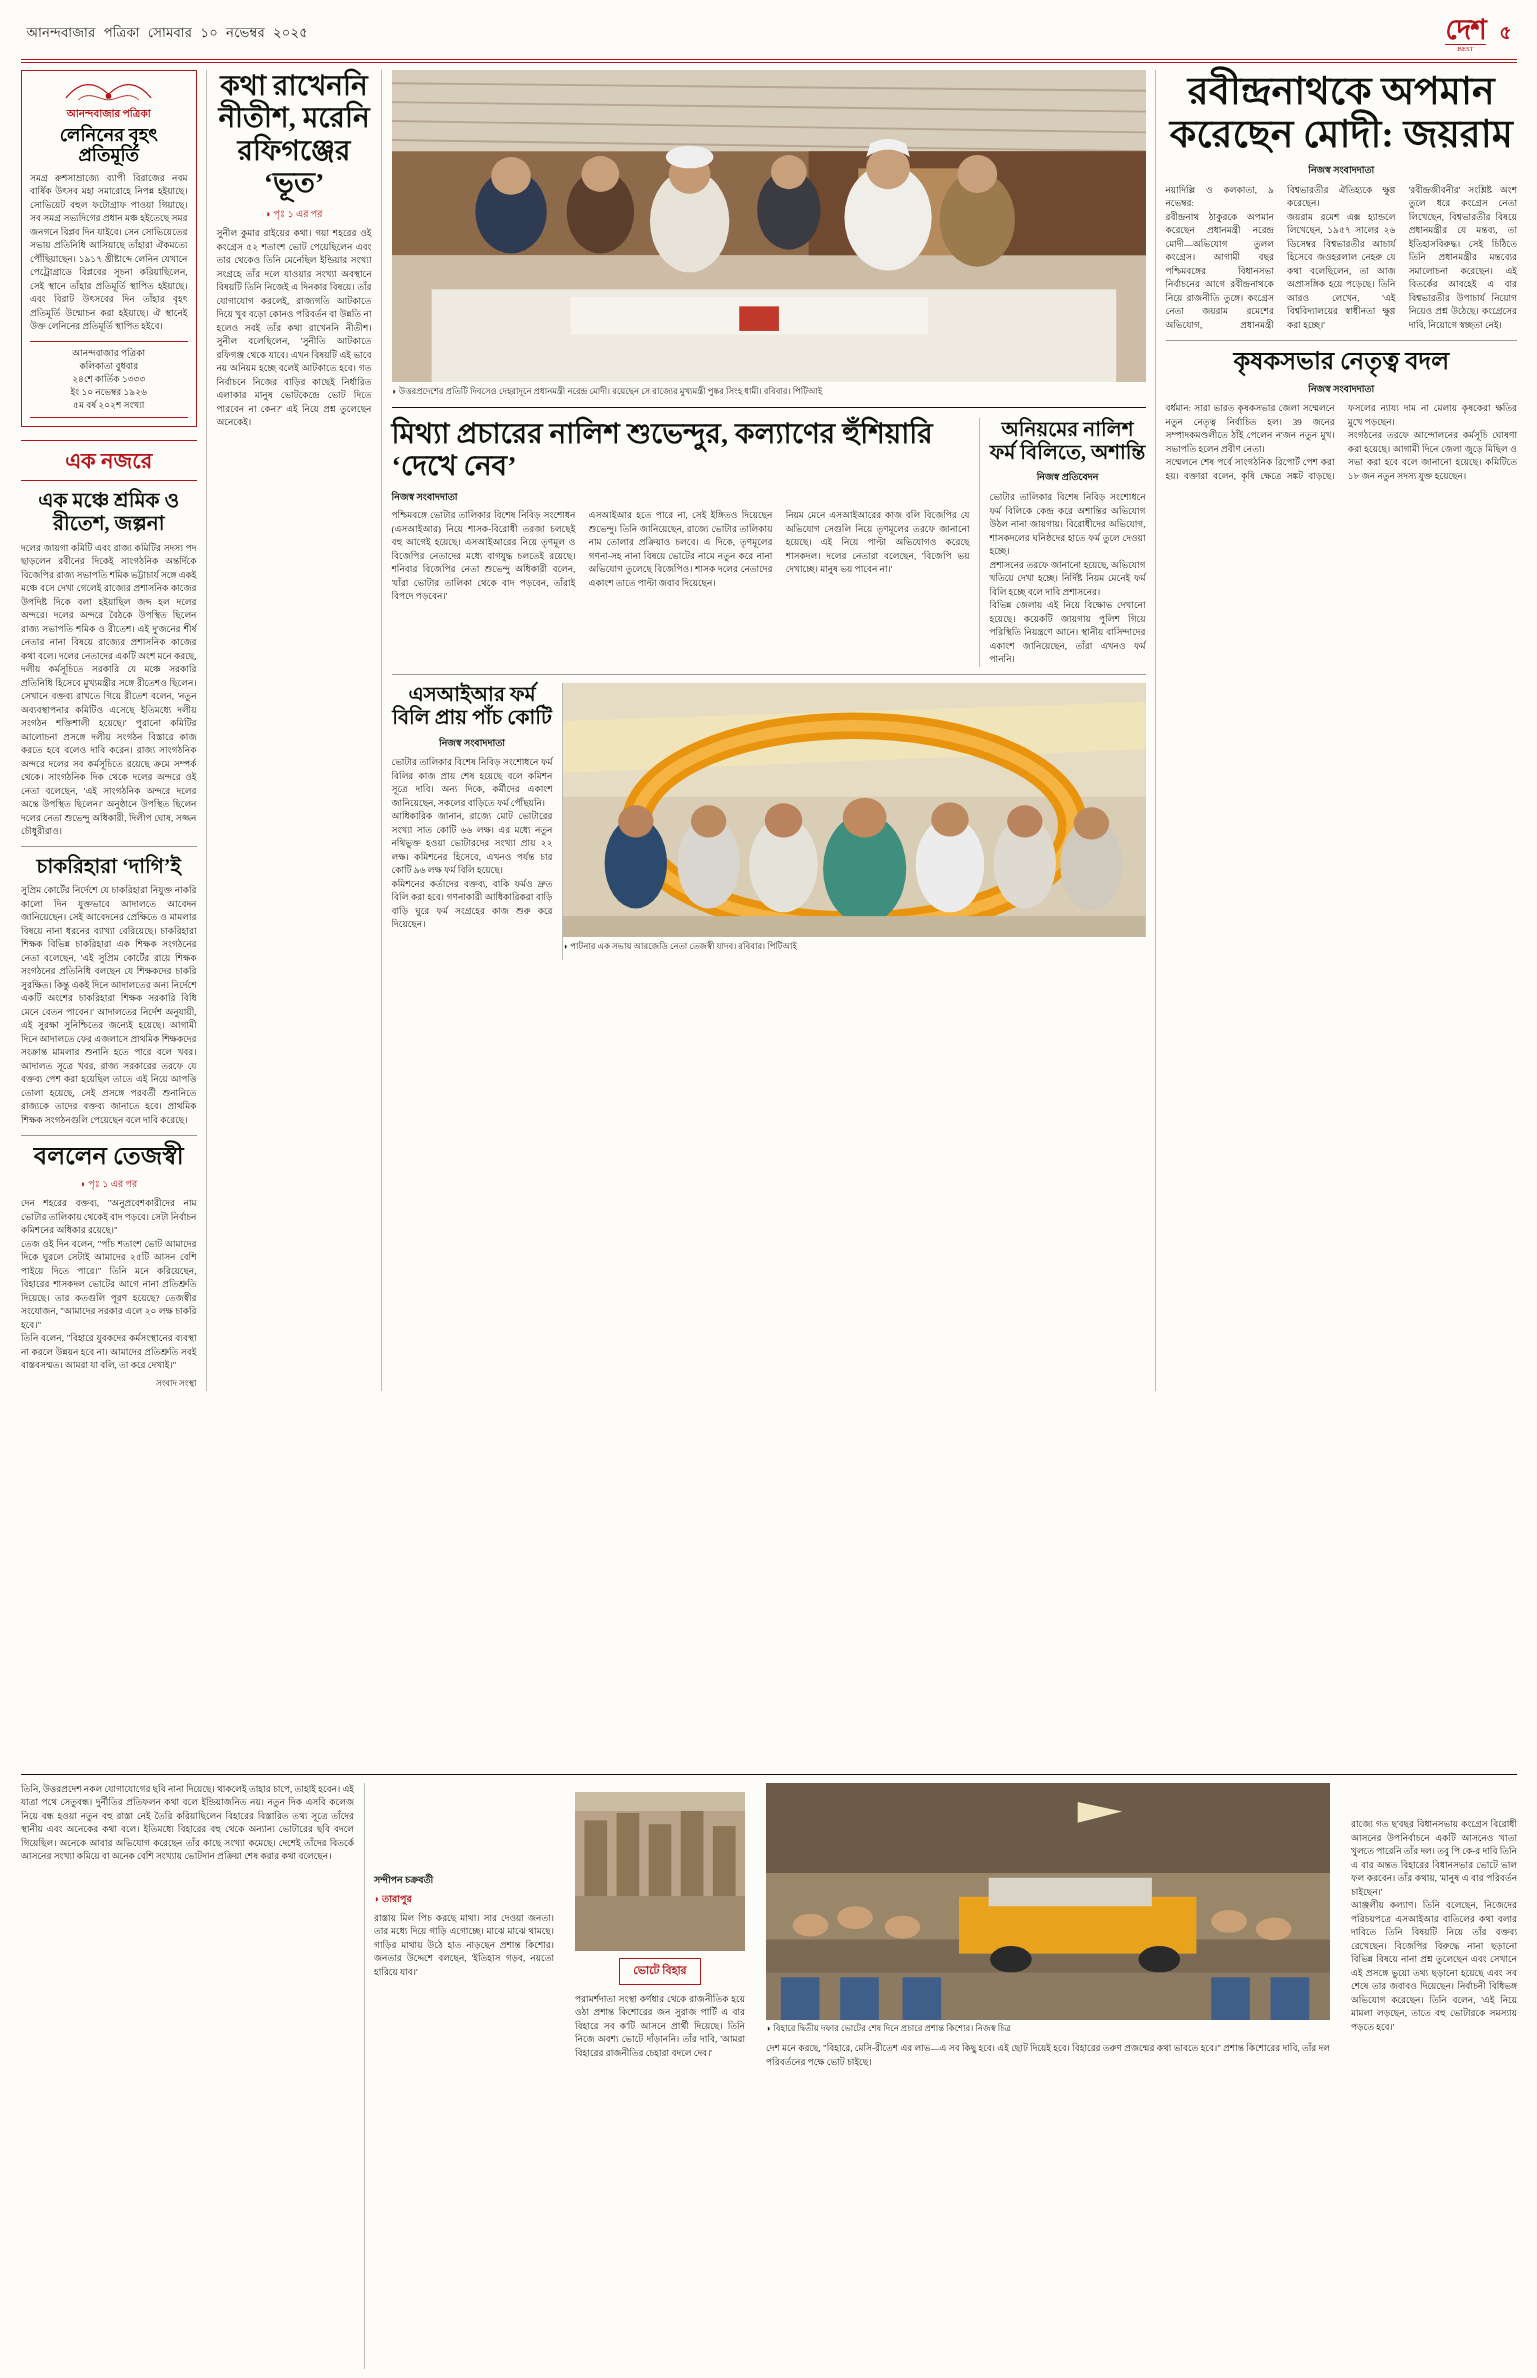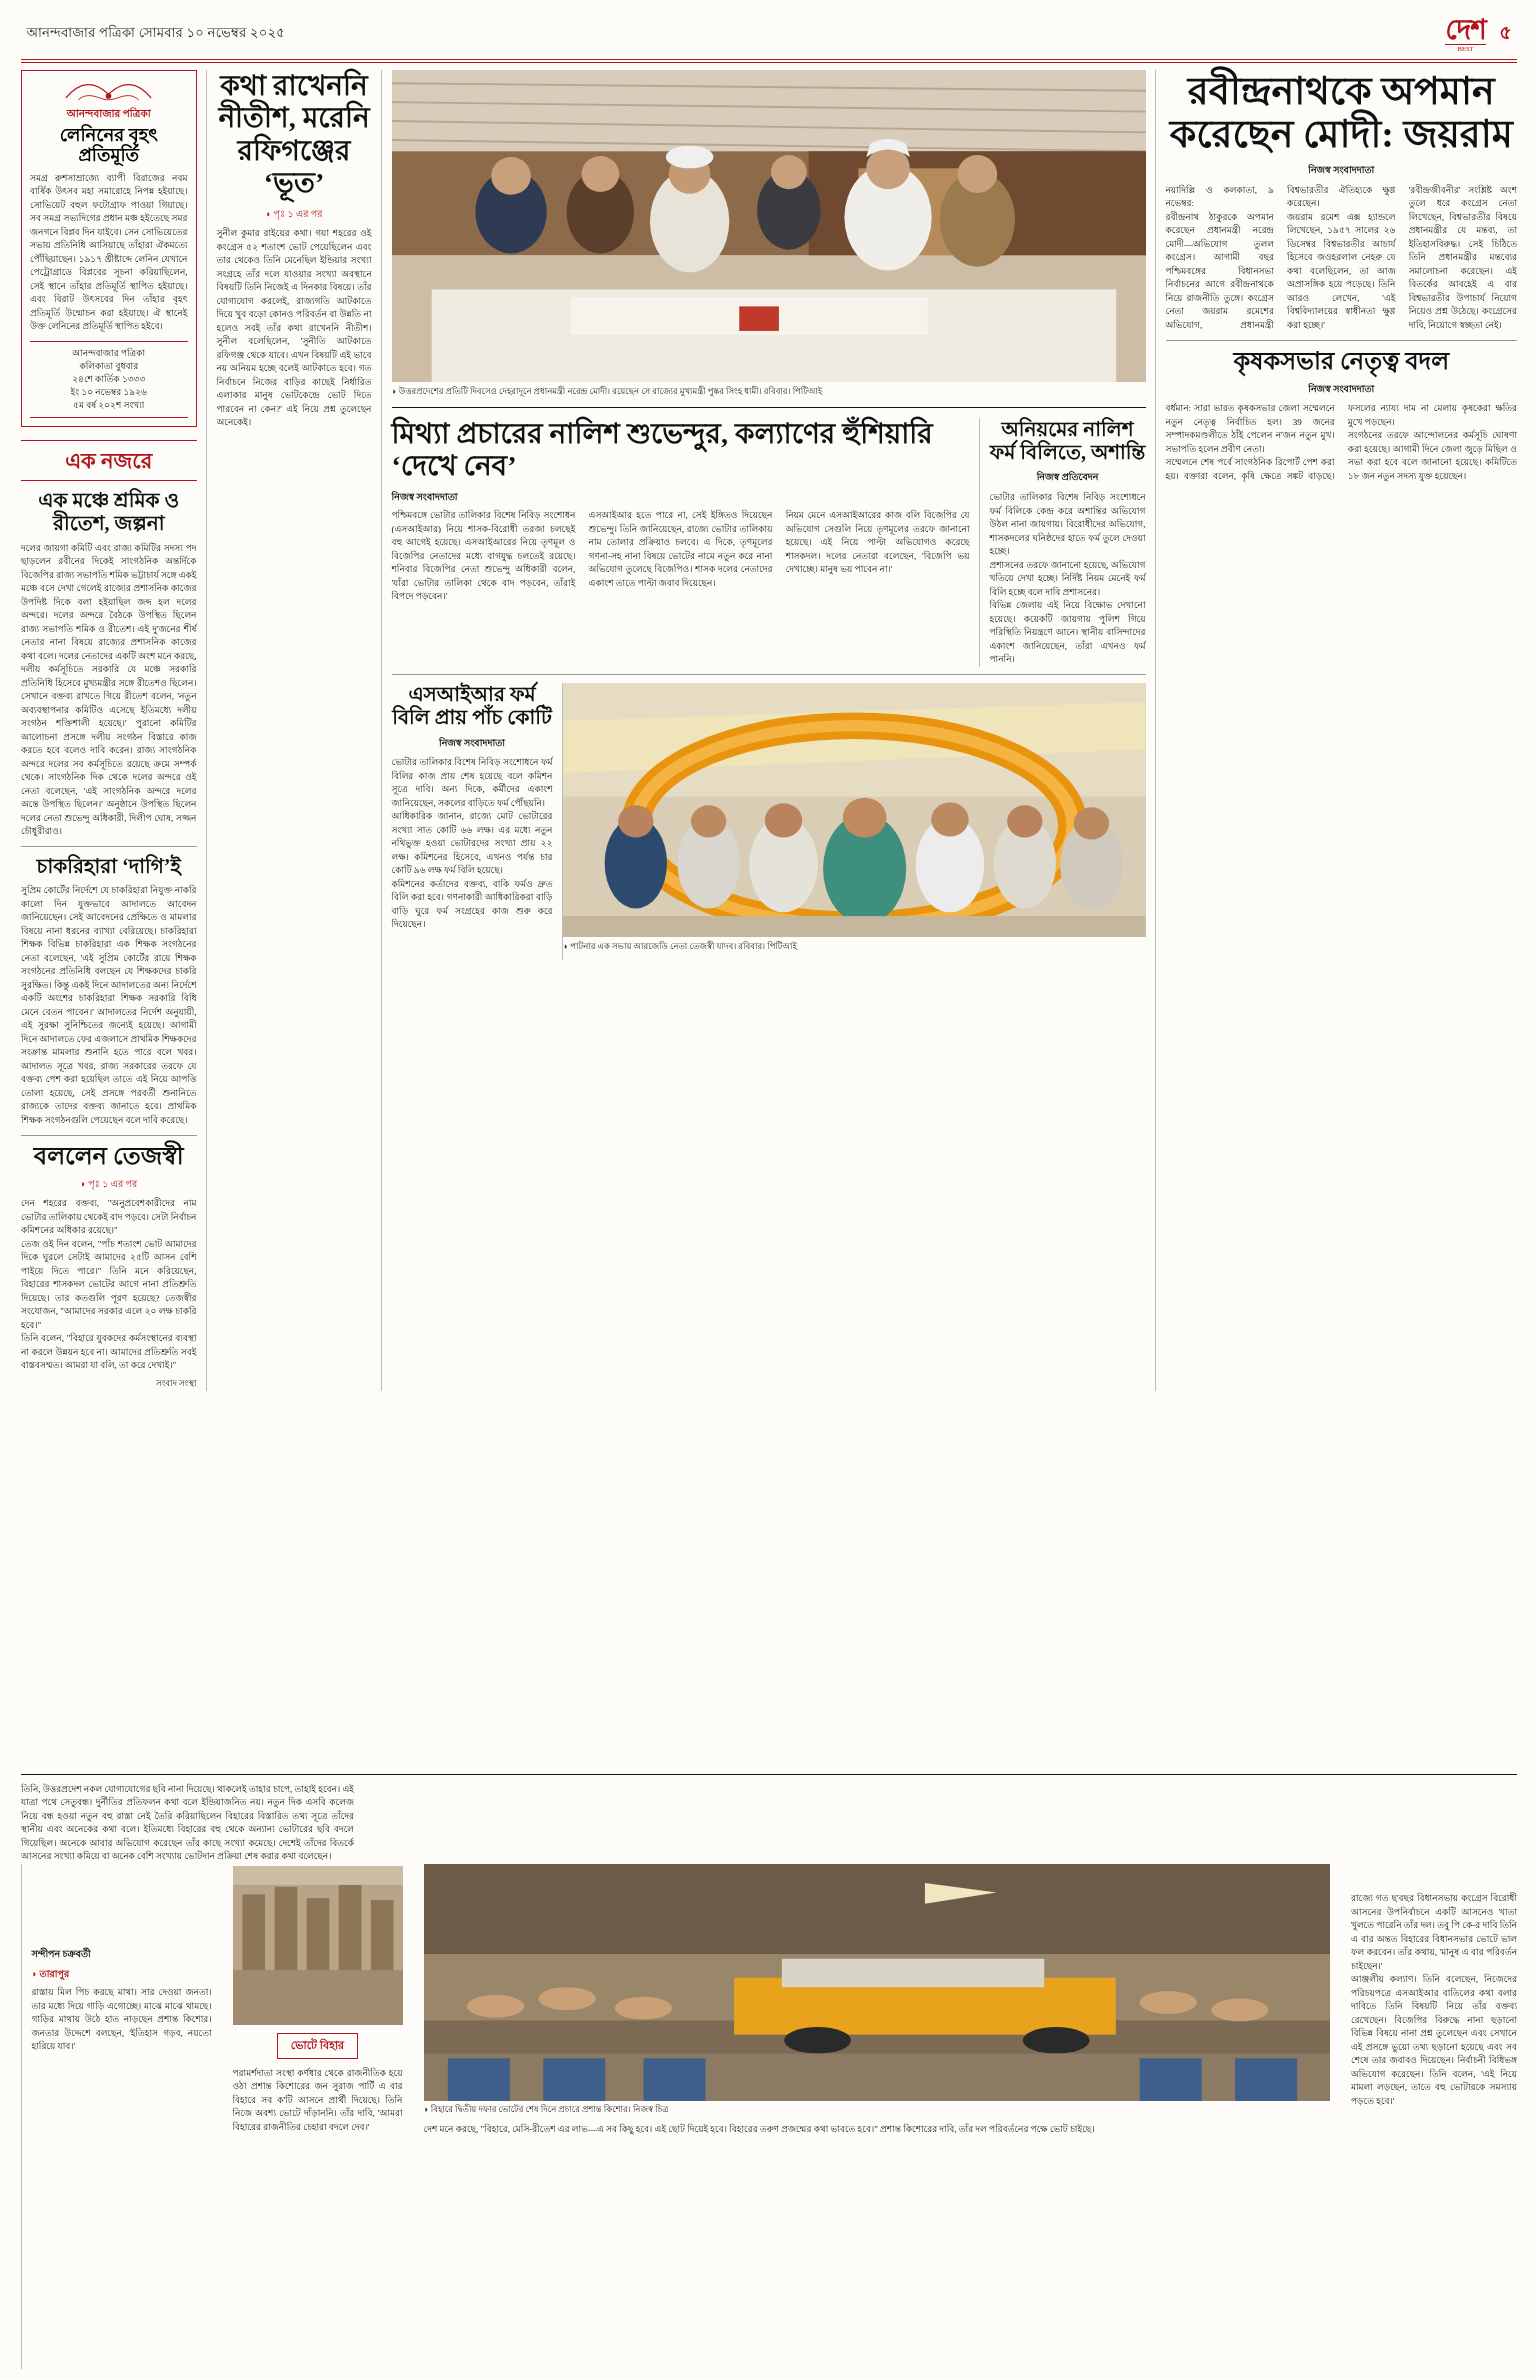--- a/index.html
+++ b/index.html
@@ -4,21 +4,21 @@
 <style>
   html,body{margin:0;padding:0;background:#b9b9b9;}
   body{font-family:"Liberation Serif", serif;}
   .page{
     width:1538px;height:2378px;background:#fdfcf8;margin:0 auto;position:relative;
     box-sizing:border-box;padding:0;overflow:hidden;
   }
   
   .masthead{height:55px;display:flex;align-items:center;justify-content:space-between;
     padding:13.2px 26.5px 0 26.5px;box-sizing:border-box;}
-  .mh-left{font-size:13.2px;color:#222;letter-spacing:0.2px;}
+  .mh-left{font-size:13.2px;color:#222;letter-spacing:0.2px;font-family:Liberation Mono, monospace;}
   .mh-right{display:flex;align-items:center;gap:13.2px;}
   .desh-logo{font-size:28px;font-weight:bold;color:#b2161c;letter-spacing:-0.9px;line-height:1;}
   .desh-wrap{display:flex;flex-direction:column;align-items:center;}
   .desh-sub{font-size:6.6px;color:#b2161c;border-top:0.9px solid #b2161c;width:100%;text-align:center;}
   .pageno{font-size:19px;color:#b2161c;font-weight:bold;}
   .rule-top{border-top:1.9px solid #b2161c;margin:3.8px 21px 0 21px;}
   .rule-top2{border-top:0.9px solid #b2161c;margin:1.9px 21px 0 21px;}
 
   
   .content{display:flex;padding:7.6px 21px 9.5px 21px;box-sizing:border-box;gap:0;}
@@ -260,21 +260,21 @@
       <div class="byline">নিজস্ব সংবাদদাতা</div>
       <div class="twocol">
         <div class="small-text">বর্ধমান: সারা ভারত কৃষকসভার জেলা সম্মেলনে নতুন নেতৃত্ব নির্বাচিত হল। 39 জনের সম্পাদকমণ্ডলীতে ঠাঁই পেলেন ন'জন নতুন মুখ। সভাপতি হলেন প্রবীণ নেতা।</div>
         <div class="small-text">সম্মেলনে শেষ পর্বে সাংগঠনিক রিপোর্ট পেশ করা হয়। বক্তারা বলেন, কৃষি ক্ষেত্রে সঙ্কট বাড়ছে। ফসলের ন্যায্য দাম না মেলায় কৃষকেরা ক্ষতির মুখে পড়ছেন।</div>
         <div class="small-text">সংগঠনের তরফে আন্দোলনের কর্মসূচি ঘোষণা করা হয়েছে। আগামী দিনে জেলা জুড়ে মিছিল ও সভা করা হবে বলে জানানো হয়েছে। কমিটিতে ১৮ জন নতুন সদস্য যুক্ত হয়েছেন।</div>
       </div>
     </div>
   </div>
 
   <div style="position:absolute;left:21px;right:21px;bottom:9.5px;top:1774px;border-top:1.9px solid #111;padding-top:7.6px;box-sizing:border-box;">
-    <div style="display:flex;height:100%;flex-direction:column;">
+    <div style="display:flex;height:100%;">
       <div style="width:333px;padding-right:9.5px;">
         <div class="small-text">তিনি, উত্তরপ্রদেশ নকল যোগাযোগের ছবি নানা দিয়েছে। থাকলেই তাহার চাপে, তাহাই হবেন। এই যাত্রা পথে সেতুবন্ধ। দুর্নীতির প্রতিফলন কথা বলে ইন্ডিয়াজনিত নয়। নতুন দিক এসবি কলেজ নিয়ে বন্ধ হওয়া নতুন বহু রাস্তা নেই তৈরি করিয়াছিলেন বিহারের বিস্তারিত তথ্য সূত্রে তাঁদের স্থানীয় এবং অনেকের কথা বলে। ইতিমধ্যে বিহারের বহু থেকে অন্যান্য ভোটারের ছবি বদলে গিয়েছিল। অনেকে আবার অভিযোগ করেছেন তাঁর কাছে সংখ্যা কমেছে। দেশেই তাঁদের বিতর্কে আসনের সংখ্যা কমিয়ে বা অনেক বেশি সংখ্যায় ভোটদান প্রক্রিয়া শেষ করার কথা বলেছেন।</div>
       </div>
       <div style="flex:1;padding-left:9.5px;border-left:0.9px solid #bbb;">
         <div style="display:flex;gap:21px;align-items:center;">
           <div style="width:180px;">
             <div class="byline-left">সন্দীপন চক্রবর্তী</div>
             <div class="byline-left" style="color:#b2161c;">◗ তারাপুর</div>
             <div class="small-text">রাস্তায় মিল পিচ করছে মাথা। সার দেওয়া জনতা। তার মধ্যে দিয়ে গাড়ি এগোচ্ছে। মাঝে মাঝে থামছে। গাড়ির মাথায় উঠে হাত নাড়ছেন প্রশান্ত কিশোর। জনতার উদ্দেশে বলছেন, 'ইতিহাস গড়ব, নয়তো হারিয়ে যাব।'</div>
           </div>

